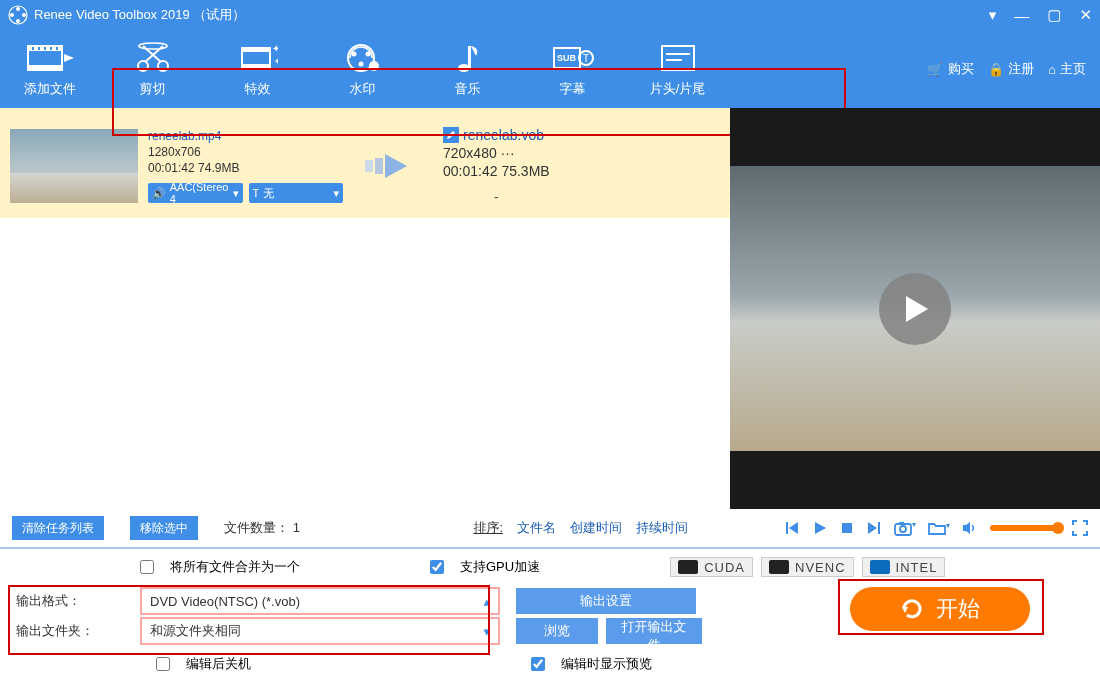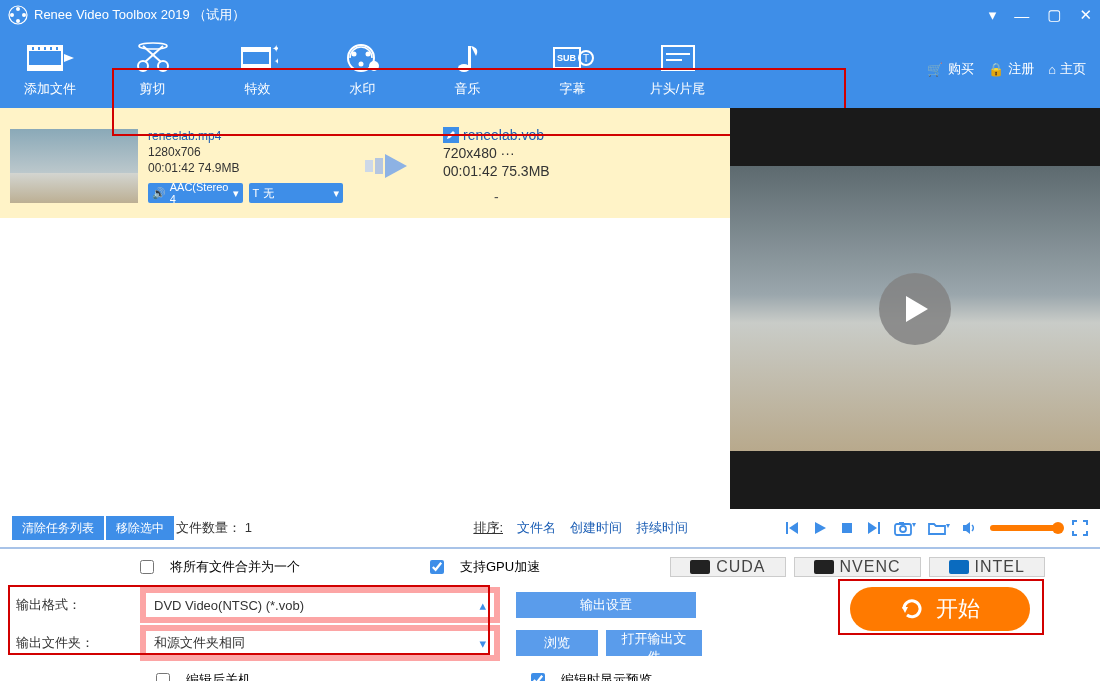--- a/index.html
+++ b/index.html
@@ -36,21 +36,21 @@
 .out-name { display: flex; align-items: center; gap: 4px; }
 .out-name-icon { width: 16px; height: 16px; background: #3e8ee8; display: flex; align-items: center; justify-content: center; }
 .out-center { text-align: center; margin-top: 8px; color: #555; }
 
 
 .preview { width: 370px; background: #1a1a1a; display: flex; align-items: center; justify-content: center; position: relative; }
 .preview-img { position: absolute; top: 58px; left: 0; right: 0; bottom: 58px; background: linear-gradient(#5d6a6f 0%, #9aa6ac 45%, #c9ccc8 55%, #b8a98c 100%); }
 .play-circle { position: absolute; width: 72px; height: 72px; border-radius: 50%; background: rgba(130,130,130,0.85); display: flex; align-items: center; justify-content: center; }
 
 
-.midbar { height: 38px; display: flex; align-items: center; padding: 0 12px; gap: 2px; font-size: 13px; position: relative; }
+.midbar { height: 38px; display: flex; align-items: center; padding: 0 12px; gap: 26px; font-size: 13px; position: relative; }
 .btn-blue { background: #3e8ee8; color: #fff; border: none; height: 24px; padding: 0 10px; font-size: 12px; cursor: pointer; }
 .midbar-label { color: #333; }
 .sort-links { margin-left: auto; margin-right: 400px; display: flex; gap: 14px; color: #333; }
 .sort-links span:first-child { color: #333; text-decoration: underline; }
 .sort-links a { color: #1a5db4; text-decoration: none; }
 
 
 .player-controls { position: absolute; right: 12px; top: 0; height: 38px; display: flex; align-items: center; gap: 12px; }
 .pc-icon { color: #3e8ee8; cursor: pointer; display: flex; }
 .vol-track { width: 70px; height: 6px; background: #ff7a00; border-radius: 3px; position: relative; }
@@ -58,26 +58,26 @@
 
 .separator { height: 2px; background: #a8c3e8; }
 
 
 .bottom { padding: 8px 16px 0 16px; font-size: 13px; display: flex; flex-direction: column; gap: 10px; position: relative; height: 132px; }
 .row { display: flex; align-items: center; gap: 10px; }
 .chk { display: flex; align-items: center; gap: 16px; }
 .chk input { width: 14px; height: 14px; }
 .chk.checked input { accent-color: #3e8ee8; }
 .gpu-badges { display: flex; gap: 8px; margin-left: 78px; }
-.badge { height: 20px; padding: 0 20px; display: flex; align-items: center; gap: 6px; font-size: 16px; letter-spacing: 1px; color: #444; background: #f0f0f0; box-shadow: inset 0 0 0 1px #ccc; }
+.badge { height: 20px; padding: 0 8px; display: flex; align-items: center; gap: 6px; font-size: 13px; letter-spacing: 1px; color: #444; background: #f0f0f0; box-shadow: inset 0 0 0 1px #ccc; }
 .badge .chip { width: 20px; height: 14px; background: #222; border-radius: 2px; }
 
 .fmt-grid { display: grid; grid-template-columns: 108px 360px 200px 1fr; gap: 2px 16px; align-items: center; }
 .fmt-label { text-align: left; color: #333; }
-.combo { height: 26px; border: 6px solid #fca5a5; display: flex; align-items: center; padding: 12px 8px; background: #fff; cursor: pointer; justify-content: space-between; color: #333; }
+.combo { height: 26px; border: 2px solid #fca5a5; display: flex; align-items: center; padding: 12px 8px; background: #fff; cursor: pointer; justify-content: space-between; color: #333; }
 .combo .caret { color: #3e8ee8; }
 .btn-row { display: flex; gap: 8px; }
 .btn-outline { height: 26px; background: #5a9ceb; color: #fff; border: none; padding: 0 11px; font-size: 13px; cursor: pointer; }
 .btn-wide { width: 180px; }
 
 .start-btn { position: absolute; right: 70px; top: 38px; width: 180px; height: 44px; background: #ff7a00; border: none; border-radius: 22px; color: #fff; font-size: 22px; display: flex; align-items: center; justify-content: center; gap: 12px; cursor: pointer; }
 .red-box { position: absolute; border: 2px solid #d10000; pointer-events: none; }
 
 .row2 { display: flex; gap: 280px; padding-left: 140px; }
 </style>

